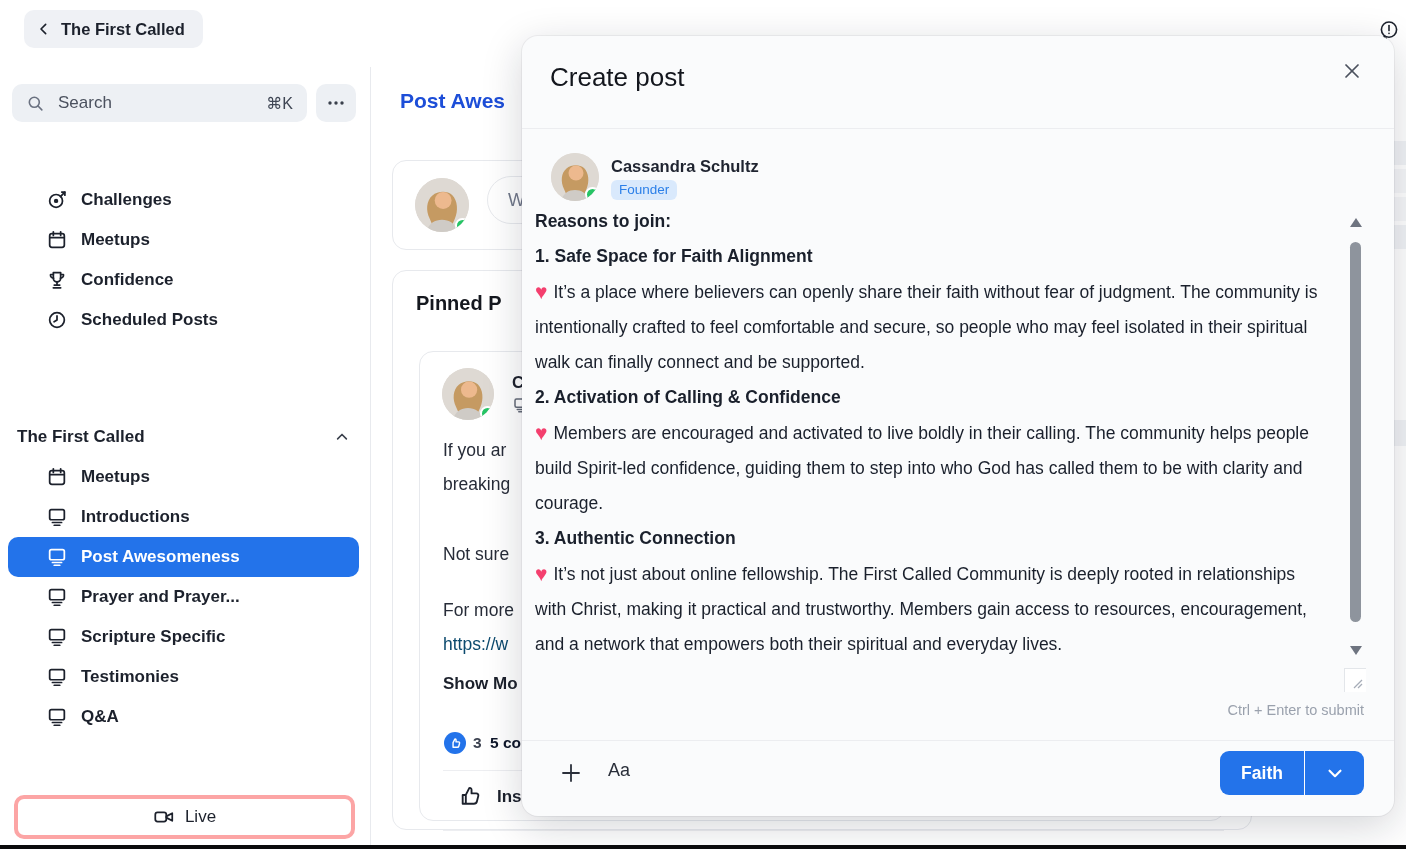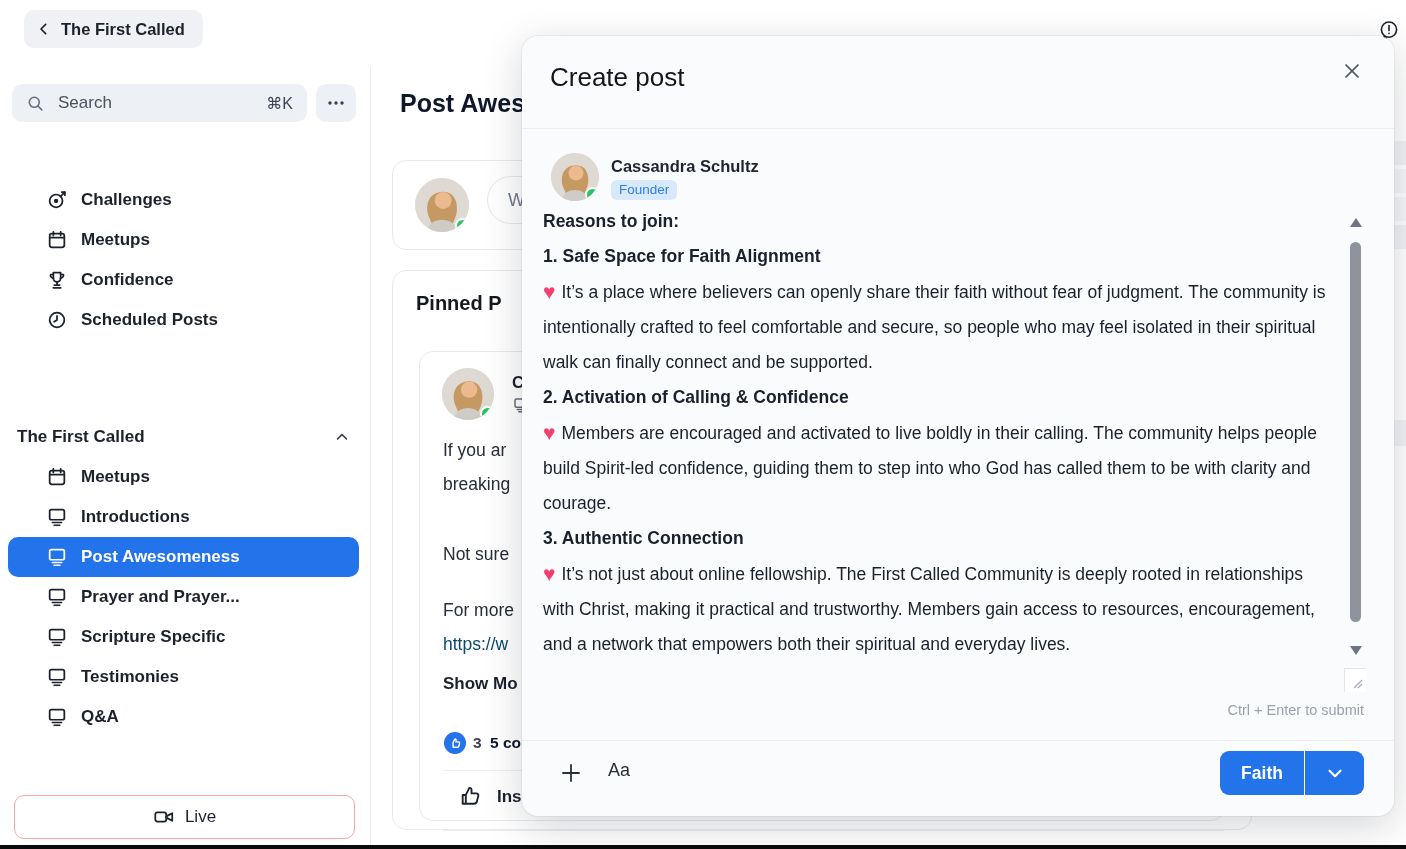--- a/index.html
+++ b/index.html
@@ -28,27 +28,27 @@
   .nav { position:absolute; left:8px; right:11px; }
   .nav.primary { top:113px; }
   .nav.group-items { top:390px; }
   .nav-item { height:40px; display:flex; align-items:center; gap:13px; padding-left:38px; border-radius:10px;
               font-size:17px; font-weight:700; color:#1c212c; cursor:pointer; }
   .nav-item .nav-icon { width:22px; height:22px; color:#1c212c; flex:0 0 auto; }
   .nav-item.selected { background:#2373ea; color:#fff; }
   .nav-item.selected .nav-icon { color:#fff; }
   .group-header { position:absolute; top:350px; left:17px; right:20px; height:40px; display:flex; align-items:center;
                   justify-content:space-between; font-size:17px; font-weight:700; color:#1c212c; cursor:pointer;}
-  .live-btn { position:absolute; top:728px; left:14px; width:341px; height:44px; background:#fff; border:1px solid #fca5a5;
+  .live-btn { position:absolute; top:728px; left:14px; width:341px; height:44px; background:#fff; border:4px solid #fca5a5;
               border-radius:10px; display:flex; align-items:center; justify-content:center; gap:10px;
               font-size:17px; font-weight:500; color:#1c212c; cursor:pointer; font-family:inherit;}
 
   
   .main { position:absolute; top:67px; left:371px; right:0; bottom:4px; background:#fff; z-index:1; overflow:hidden;}
-  .main-heading { position:absolute; top:22px; left:29px; font-size:25px; font-weight:700; color:#0f172a; white-space:nowrap;}
+  .main-heading { position:absolute; top:22px; left:29px; font-size:21px; font-weight:700; color:#1d4ed8; white-space:nowrap;}
   .card { position:absolute; background:#fff; border:1px solid #e7e9ed; border-radius:14px; }
   .composer-card { left:21px; top:93px; width:860px; height:90px; }
   .avatar { border-radius:50%; overflow:hidden; position:relative; background:#ded9d3;}
   .presence { position:absolute; width:15px; height:15px; border-radius:50%; background:#26c465; border:2.5px solid #fff; right:-1px; bottom:-1px;}
   .av-wrap { position:absolute; }
   .composer-input { position:absolute; left:94px; top:15px; width:740px; height:48px; border:1px solid #e7e9ed; border-radius:26px;
                     display:flex; align-items:center; padding:0 20px; font-size:18px; color:#707789; cursor:text; background:#fff;}
   .pinned-card { left:21px; top:203px; width:860px; height:560px; }
   .pinned-heading { position:absolute; top:21px; left:23px; font-size:20px; font-weight:700; color:#15181f; white-space:nowrap;}
   .post-card { left:26px; top:80px; width:806px; height:470px; }
@@ -70,21 +70,21 @@
   
   .modal { position:absolute; left:522px; top:36px; width:872px; height:780px; background:#fafbfc; border-radius:16px; z-index:10;
            box-shadow:0 10px 40px rgba(16,24,40,.18), 0 0 0 1px rgba(16,24,40,.05); }
   .modal-title { position:absolute; top:26px; left:28px; font-size:26px; font-weight:400; color:#13161d;}
   .modal-close { position:absolute; top:22px; right:26px; width:26px; height:26px; background:none; border:none; cursor:pointer; color:#4b515e;}
   .modal-div { position:absolute; left:0; right:0; height:1px; background:#ecedf0; }
   .m-avatar { left:29px; top:117px; width:48px; height:48px; }
   .m-name { position:absolute; left:89px; top:121px; font-size:16.5px; font-weight:600; color:#1f2430;}
   .m-badge { position:absolute; left:89px; top:144px; background:#d9e9fc; color:#2b7fe8; font-size:13.5px; font-weight:500;
              border-radius:6px; padding:2px 8px 3px;}
-  .editor { position:absolute; left:21px; top:168px; width:792px; height:490px; font-size:17.5px; line-height:35px; color:#1a202c;
+  .editor { position:absolute; left:13px; top:168px; width:792px; height:490px; font-size:17.5px; line-height:35px; color:#1a202c;
             cursor:text; overflow:hidden;}
   .blk.bold { font-weight:700; }
   .heart { color:#f43f6e; font-size:21px; margin-right:6px; vertical-align:-1px;}
   
   .sb { position:absolute; left:824px; width:20px; }
   .sb-up { top:182px; height:14px; display:flex; justify-content:center;}
   .sb-up i { width:0; height:0; border-left:6px solid transparent; border-right:6px solid transparent; border-bottom:9px solid #6e7480;}
   .sb-thumb { top:206px; height:380px; width:11px; left:828px; background:#8e949d; border-radius:6px;}
   .sb-down { top:610px; height:14px; display:flex; justify-content:center;}
   .sb-down i { width:0; height:0; border-left:6px solid transparent; border-right:6px solid transparent; border-top:9px solid #6e7480;}

